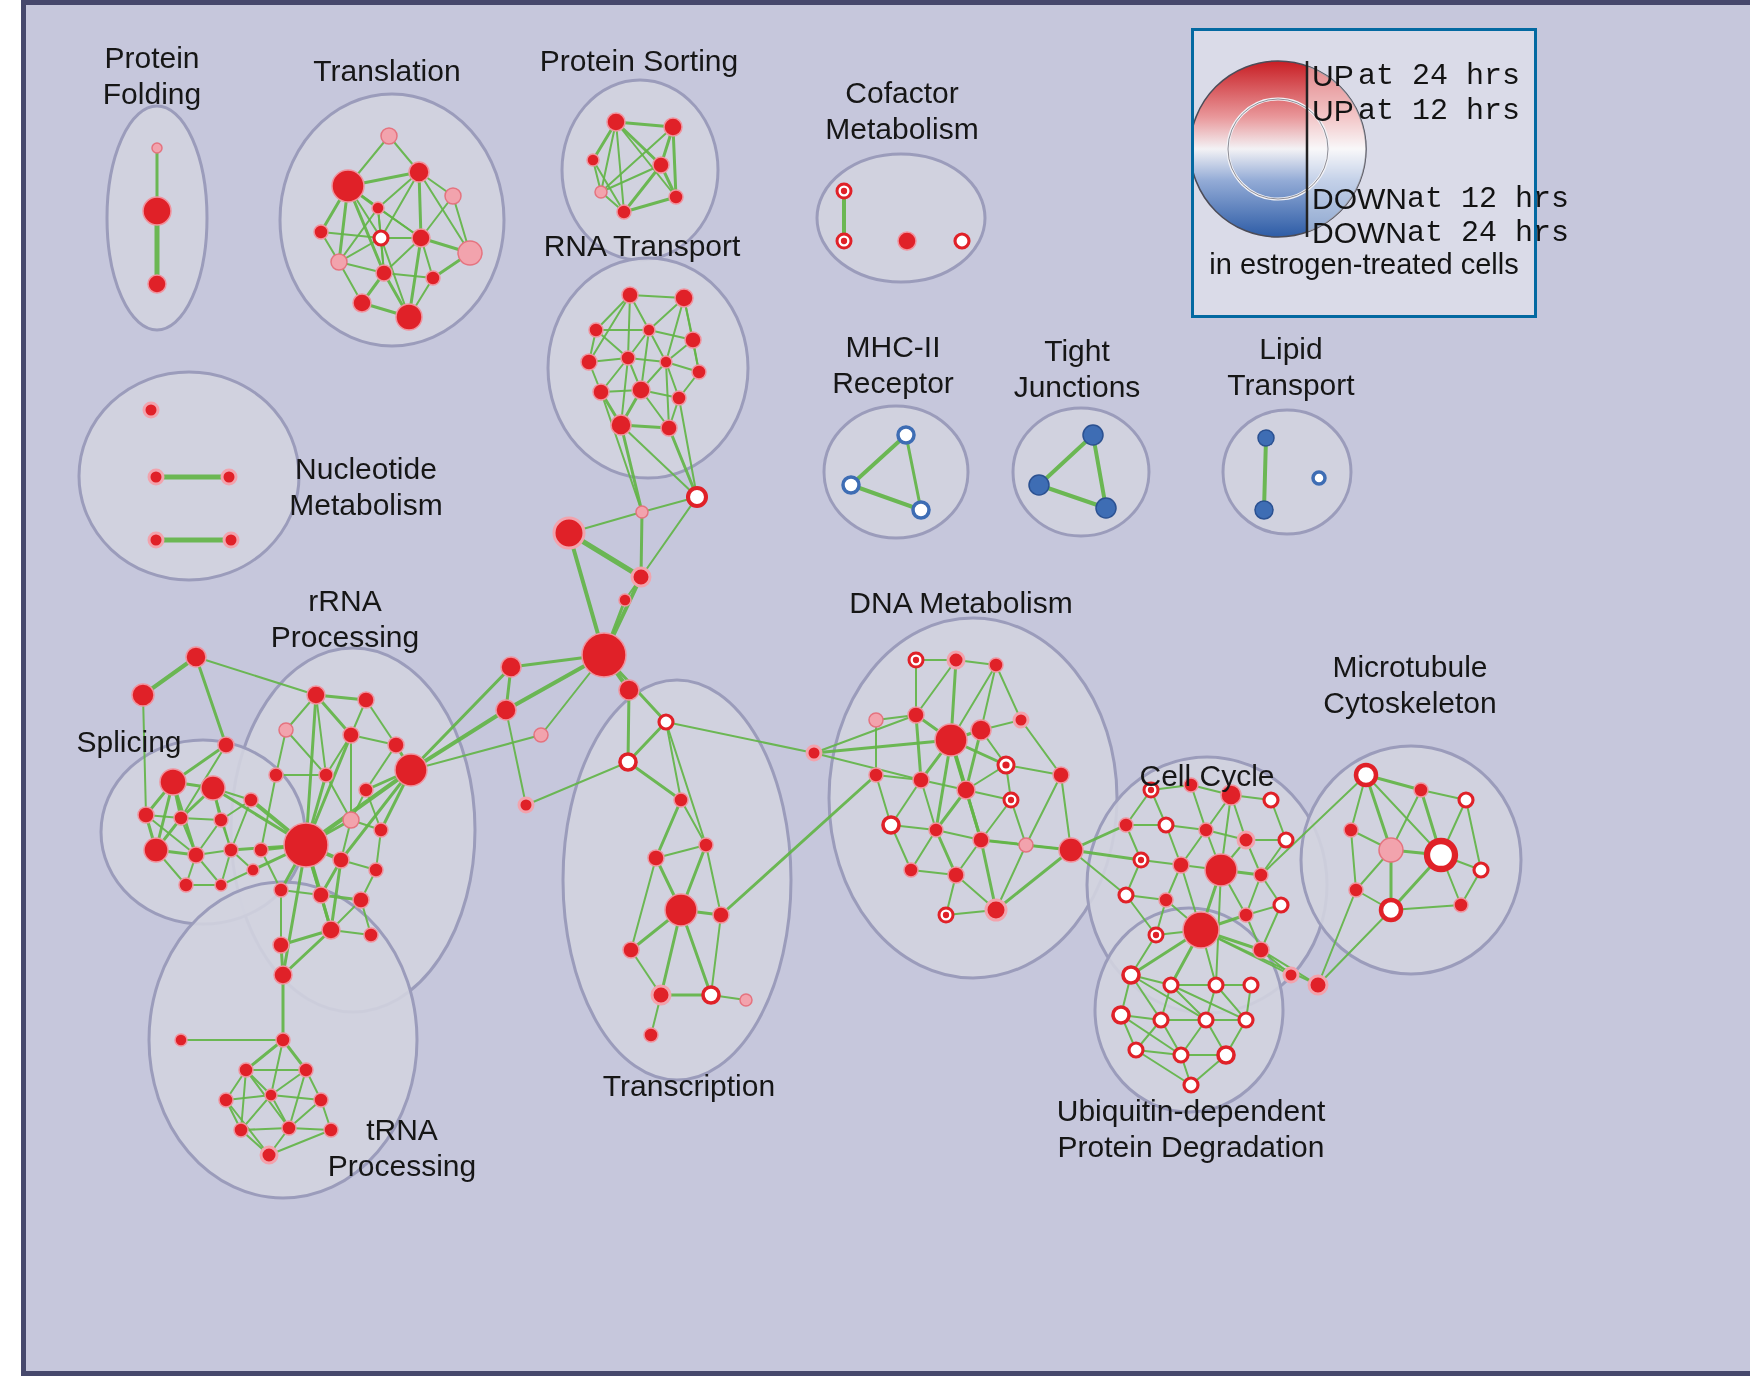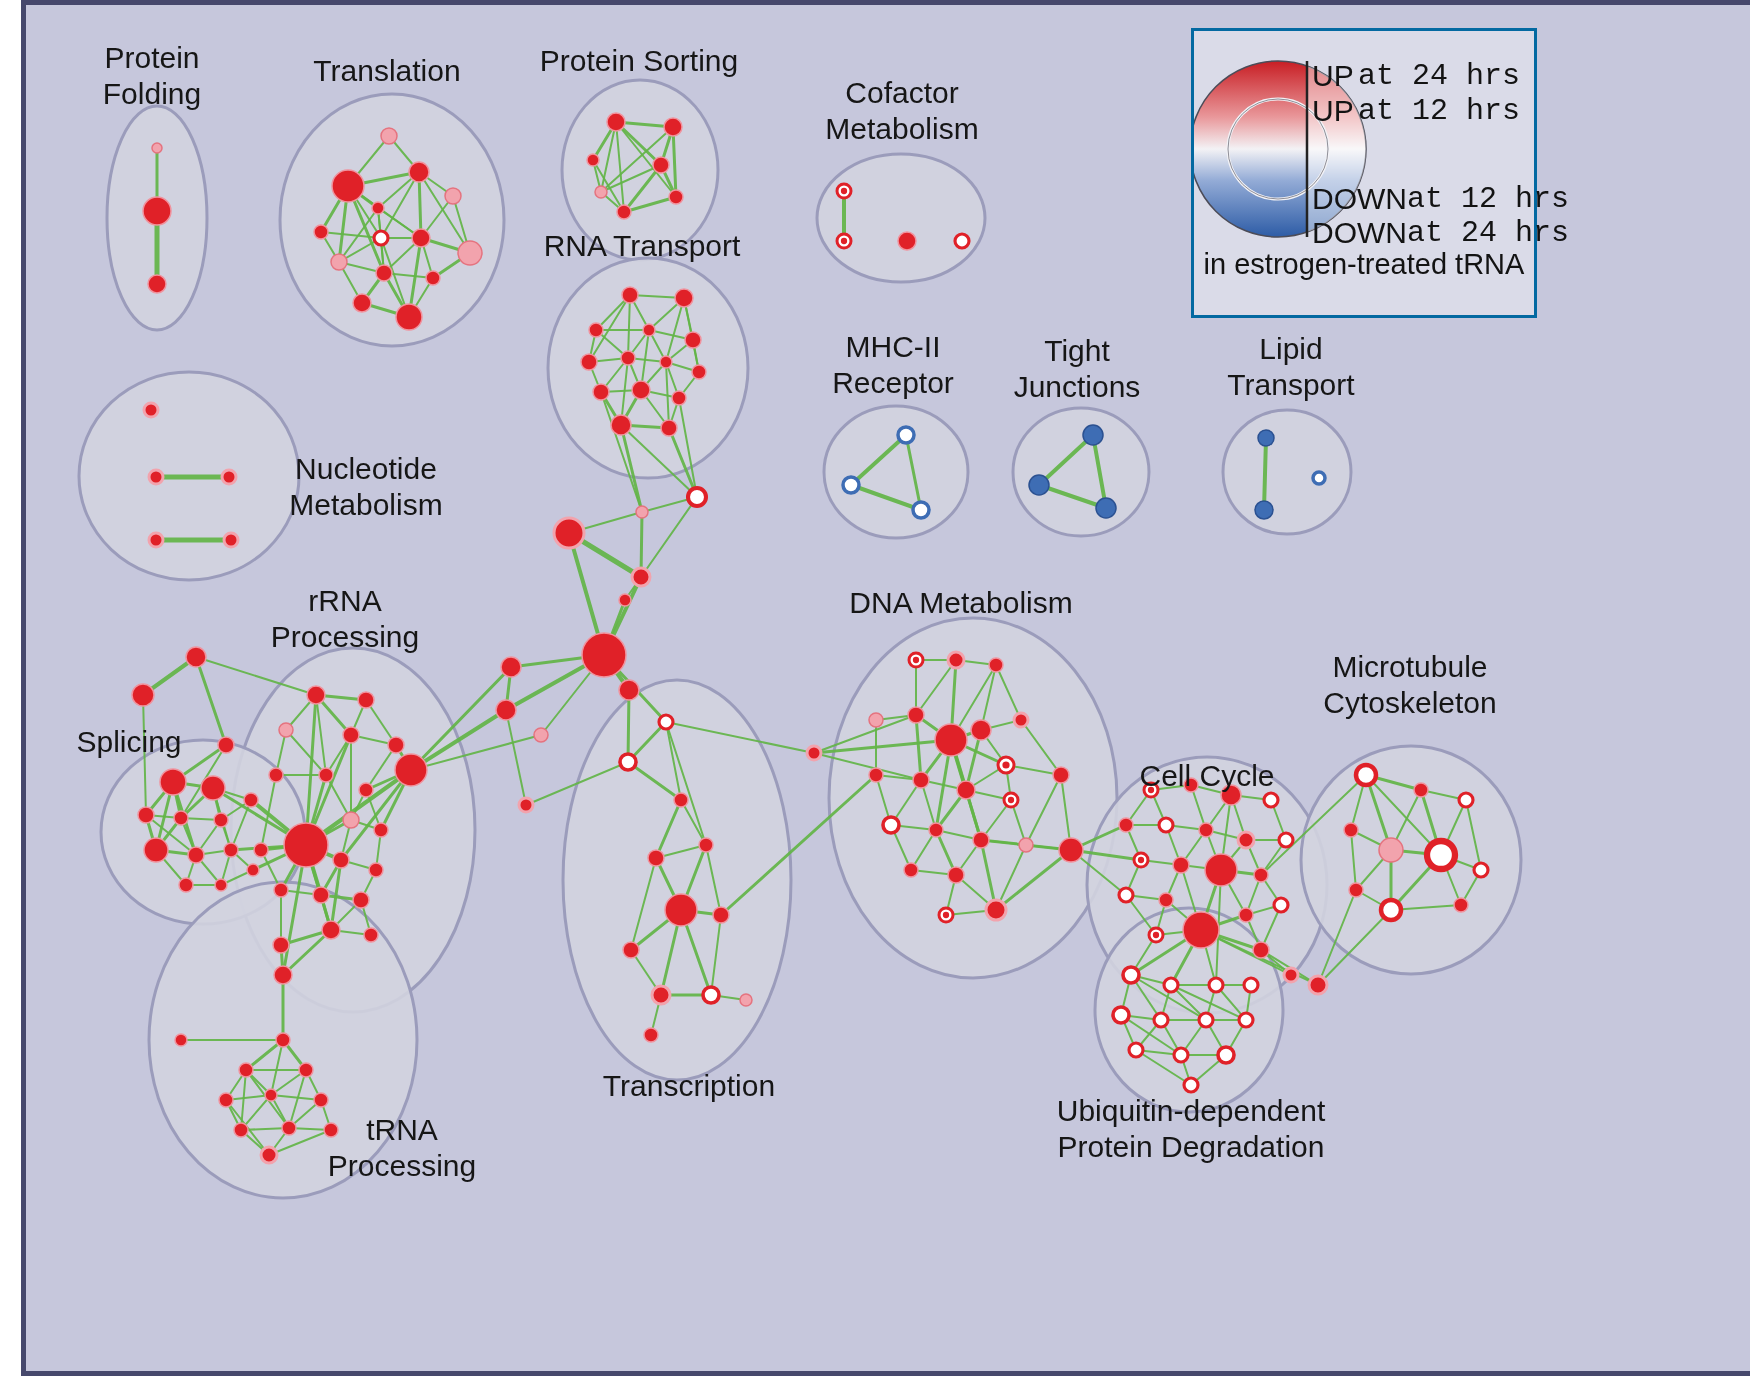--- a/index.html
+++ b/index.html
@@ -723,18 +723,18 @@
     </div>
     <div class="lrow" style="top:151px">
       <span>DOWN</span>
       <span class="t">at 12 hrs</span>
     </div>
     <div class="lrow" style="top:185px">
       <span>DOWN</span>
       <span class="t">at 24 hrs</span>
     </div>
     <div class="lcap">
-      <div>in estrogen-treated tRNA</div>
+      <div>in estrogen-treated cells</div>
     </div>
   </div>
 
   <div class="border-overlay"></div>
 </div>
 
 </body></html>

